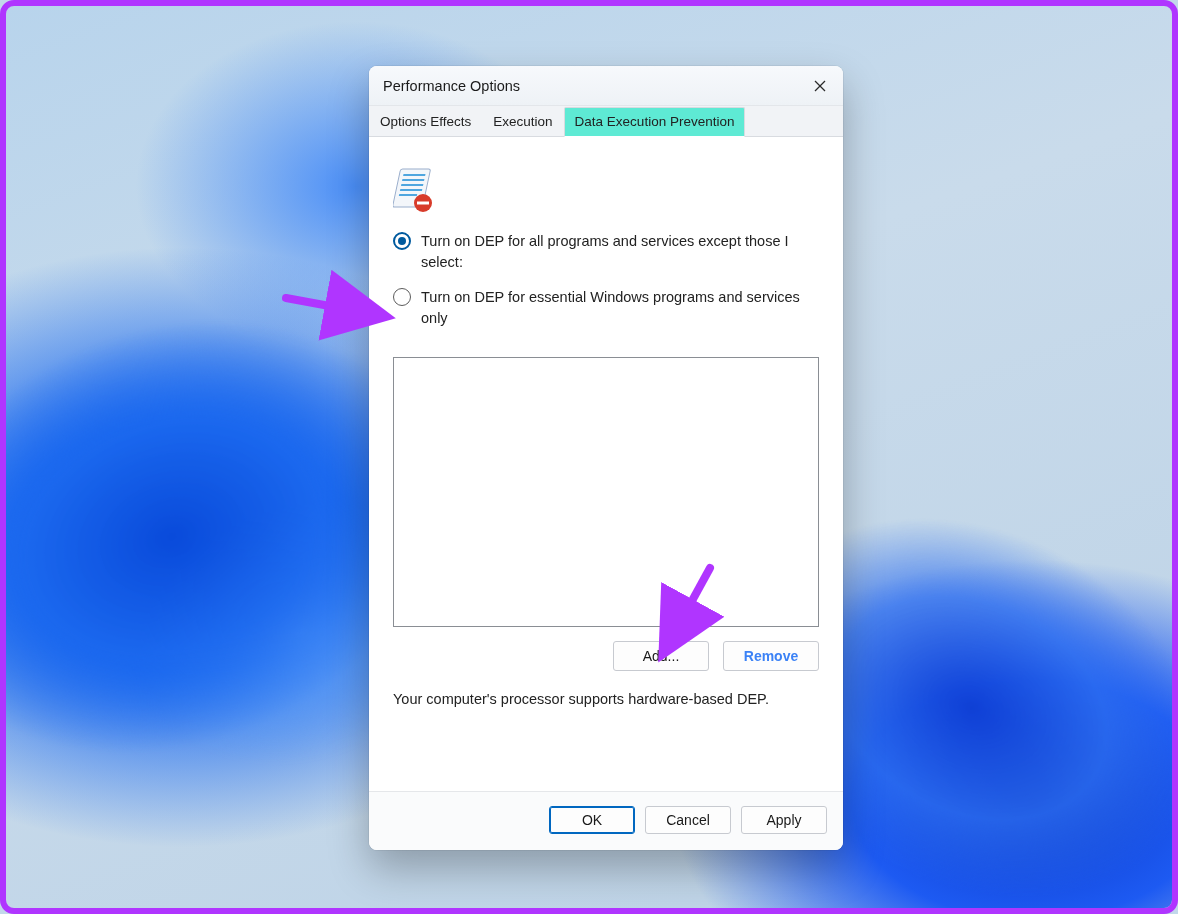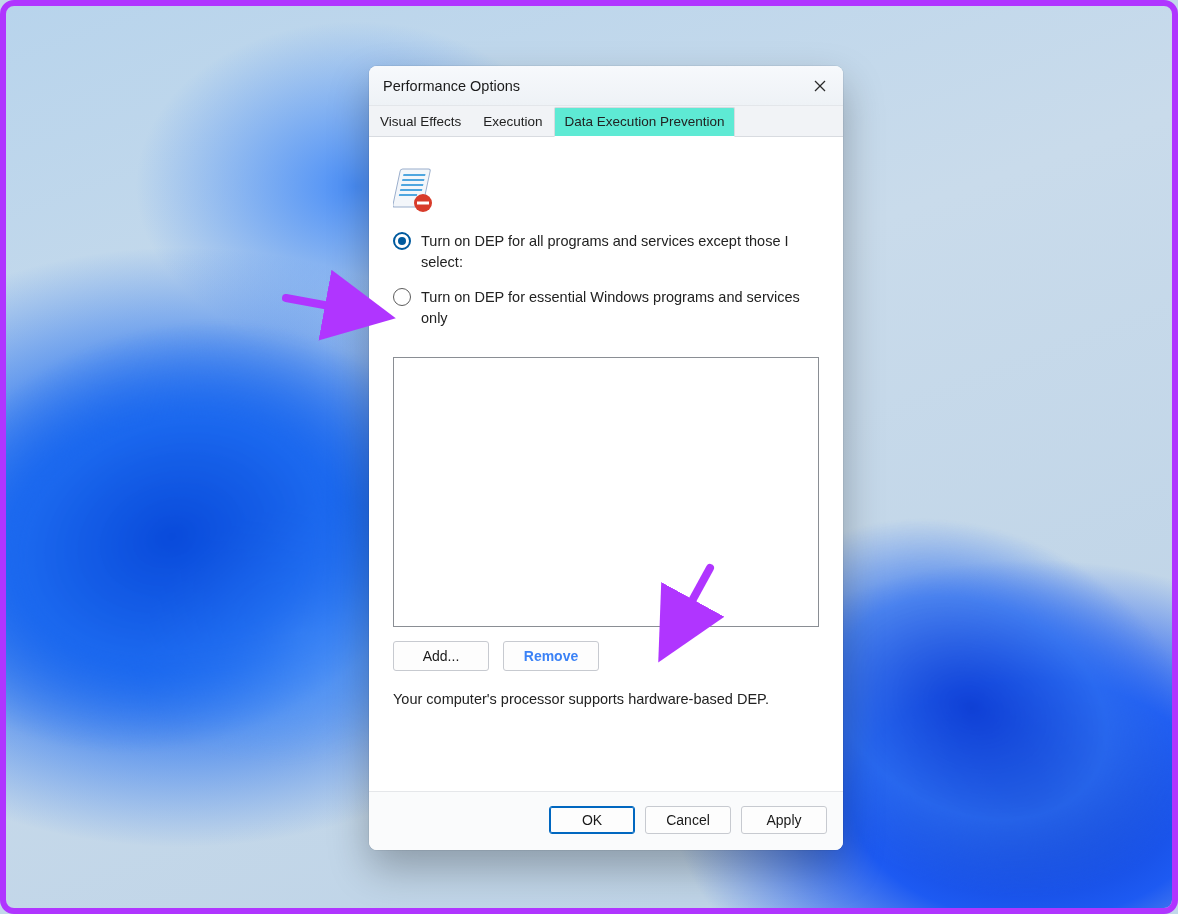--- a/index.html
+++ b/index.html
@@ -124,21 +124,21 @@
 }
 .radio-label { font-size:14.5px; line-height:1.45; color:#222; }
 
 .listbox {
   border:1px solid #8a8e94;
   height:270px;
   background:#fff;
   margin-bottom:14px;
 }
 
-.list-buttons { display:flex; gap:14px; margin-bottom:20px; }
+.list-buttons { display:flex; gap:14px; justify-content:flex-end; margin-bottom:20px; }
 .btn {
   min-width:96px; height:30px;
   padding: 0 16px;
   background:#fdfdfd;
   border:1px solid #c7cad0;
   border-radius:3px;
   font-size:14px;
   color:#1a1a1a;
   display:flex; align-items:center; justify-content:center;
   cursor:pointer;
@@ -174,21 +174,21 @@
     <span class="titlebar-title">Performance Options</span>
     <div class="titlebar-close">
       <svg width="12" height="12" viewBox="0 0 12 12">
         <line x1="1" y1="1" x2="11" y2="11" stroke="currentColor" stroke-width="1.2"></line>
         <line x1="11" y1="1" x2="1" y2="11" stroke="currentColor" stroke-width="1.2"></line>
       </svg>
     </div>
   </div>
 
   <div class="tabstrip">
-    <div class="tab">Visual Effects</div>
+    <div class="tab">Options Effects</div>
     <div class="tab">Execution</div>
     <div class="tab active">Data Execution Prevention</div>
   </div>
 
   <div class="tab-body">
 
     <div class="intro-row">
       <div class="dep-icon">
         <svg viewBox="0 0 42 46">
           <g transform="skewX(-12) translate(6,0)">

